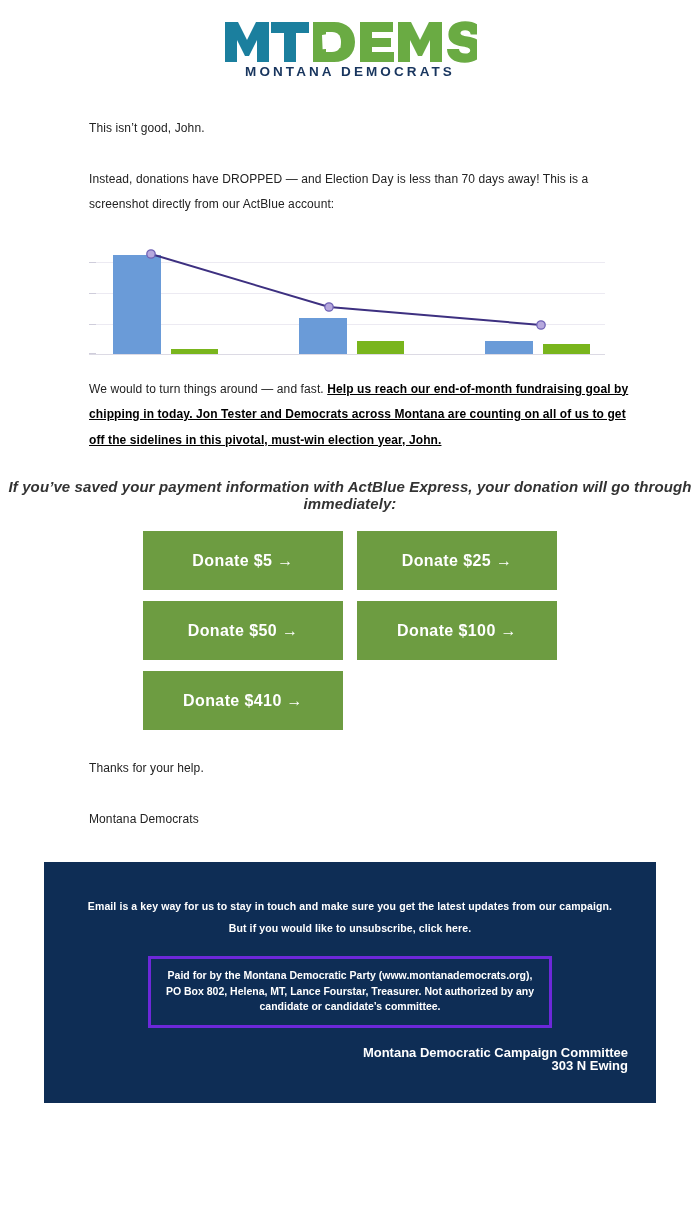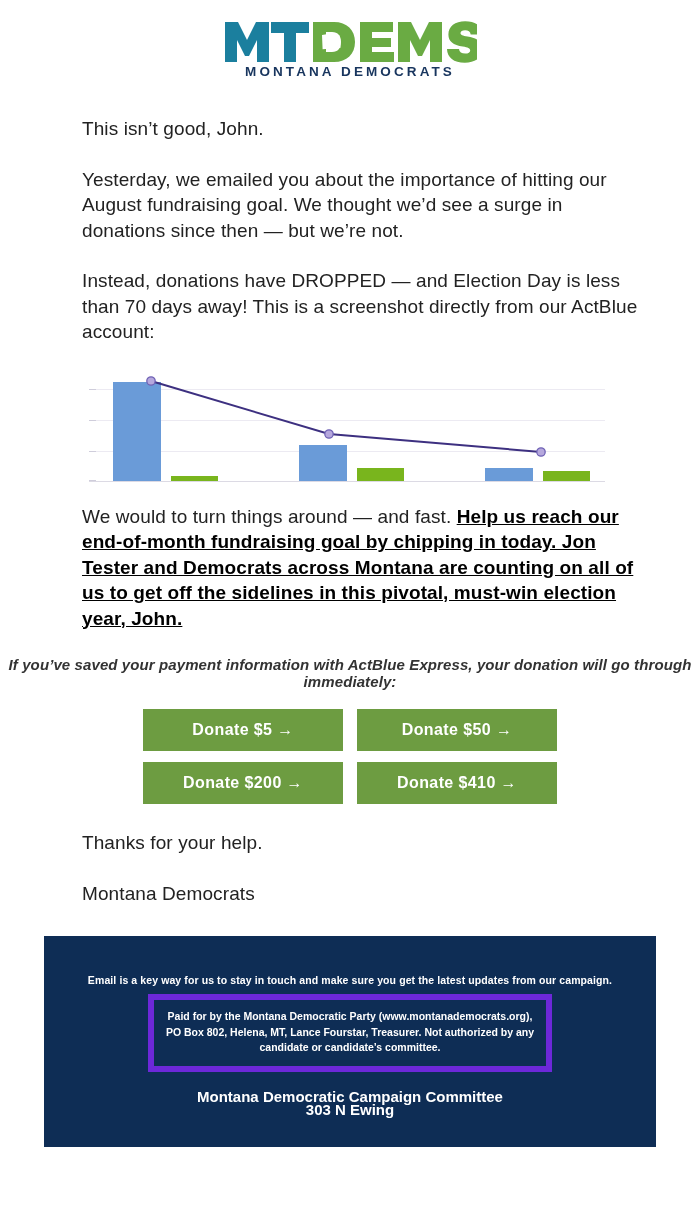--- a/index.html
+++ b/index.html
@@ -21,24 +21,24 @@
     padding: 18px 0 10px 0;
     text-align: center;
   }
   .logo-svg { display: inline-block; }
 
   
   .content {
     padding: 0 62px 0 81px;
   }
   p.body {
-    font-size: 19px;
+    font-size: 12px;
     line-height: 25.5px;
     color: #222222;
-    margin: 0 0 25px 1px;
+    margin: 0 0 25px 8px;
     letter-spacing: 0.1px;
   }
   p.body.first { margin-top: 22px; }
 
   .cta-link {
     color: #000000;
     font-weight: bold;
     text-decoration: underline;
   }
 
@@ -95,21 +95,21 @@
   .btn-grid {
     width: 414px;
     margin: 0 auto;
     display: grid;
     grid-template-columns: 200px 200px;
     column-gap: 14px;
     row-gap: 11px;
     padding-bottom: 4px;
   }
   .donate-btn {
-    height: 42px;
+    height: 59px;
     background: #6d9c41;
     color: #ffffff;
     border: 0;
     font-family: "Liberation Sans", sans-serif;
     font-size: 16px;
     font-weight: bold;
     letter-spacing: .4px;
     display: flex;
     align-items: center;
     justify-content: center;
@@ -132,32 +132,33 @@
     font-weight: bold;
     line-height: 16px;
     margin: 0 0 24px 0;
     letter-spacing: .1px;
   }
   .footer-line.tight { margin-bottom: 6px; }
   .footer-line.para2 { margin-bottom: 20px; }
   .footer-link { color: #ffffff; text-decoration: none; font-weight: bold; }
 
   .paidbox {
-    border: 6px solid #6d28d9;
+    border: 3px solid #6d28d9;
     max-width: 404px;
     margin: 0 auto 18px auto;
     padding: 9px 10px 10px 10px;
     font-size: 10.5px;
     font-weight: bold;
     line-height: 15.5px;
   }
   .addr {
-    font-size: 15px;
+    font-size: 13px;
     font-weight: bold;
     line-height: 13.5px;
+    text-align: right;
   }
   .addr div { margin: 0; }
 </style>
 </head>
 <body>
 
 <div class="page">
 
   <div class="logo-block">
     <svg class="logo-svg" width="254" height="62" viewBox="0 0 254 62" aria-hidden="true">
@@ -187,21 +188,20 @@
       </g>
 
       <text x="127" y="58" text-anchor="middle" fill="#18355e" font-family="'Liberation Sans', sans-serif" font-size="13.5" font-weight="bold" letter-spacing="3.1">MONTANA DEMOCRATS</text>
     </svg>
   </div>
 
   <div class="content">
 
     <p class="body first">This isn’t good, John.</p>
 
-    <p class="body">Yesterday, we emailed you about the importance of hitting our August fundraising goal. We thought we’d see a surge in donations since then — but we’re not.</p>
 
     <p class="body">Instead, donations have DROPPED — and Election Day is less than 70 days away! This is a screenshot directly from our ActBlue account:</p>
   </div>
 
   <div class="chart-wrap">
     <div class="chart">
 
       <div class="gridline" style="top:19px;"></div>
       <div class="gridline" style="top:50px;"></div>
       <div class="gridline" style="top:81px;"></div>
@@ -231,35 +231,37 @@
   </div>
 
   <div class="content">
     <p class="body"><span>We would to turn things around — and fast. </span><a class="cta-link" href="#">Help us reach our end-of-month fundraising goal by chipping in today. Jon Tester and Democrats across Montana are counting on all of us to get off the sidelines in this pivotal, must-win election year, John.</a></p>
   </div>
 
   <div class="express-note">If you’ve saved your payment information with ActBlue Express, your donation will go through immediately:</div>
 
   <div class="btn-grid">
     <button class="donate-btn">Donate $5 →</button>
+    <button class="donate-btn">Donate $25 →</button>
     <button class="donate-btn">Donate $50 →</button>
-    <button class="donate-btn">Donate $200 →</button>
+    <button class="donate-btn">Donate $100 →</button>
     <button class="donate-btn">Donate $410 →</button>
   </div>
 
   <div class="content closing">
     <p class="body">Thanks for your help.</p>
     <p class="body">Montana Democrats</p>
   </div>
 
   <div class="footer">
 
 
     <p class="footer-line tight">Email is a key way for us to stay in touch and make sure you get the latest updates from our campaign.</p>
 
+    <p class="footer-line para2"><span>But if you would like to </span><a class="footer-link" href="#">unsubscribe, click here</a><span>.</span></p>
 
     <div class="paidbox">Paid for by the Montana Democratic Party (www.montanademocrats.org), PO Box 802, Helena, MT, Lance Fourstar, Treasurer. Not authorized by any candidate or candidate’s committee.</div>
 
     <div class="addr">
       <div>Montana Democratic Campaign Committee</div>
       <div>303 N Ewing</div>
 
     </div>
 
   </div>

